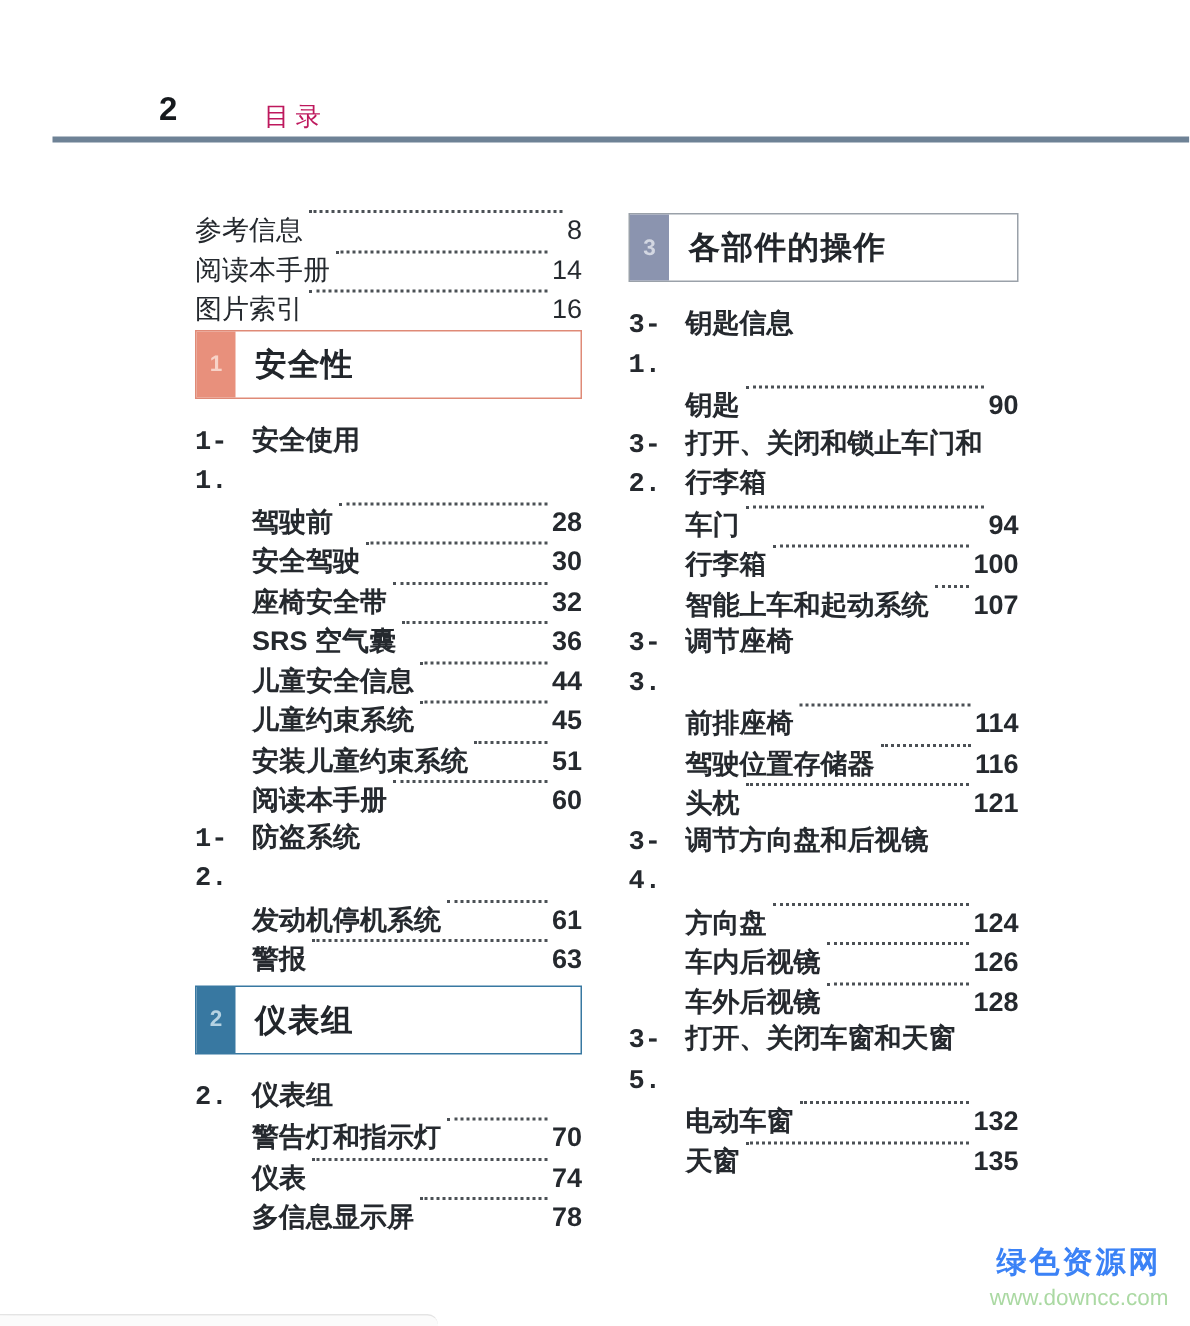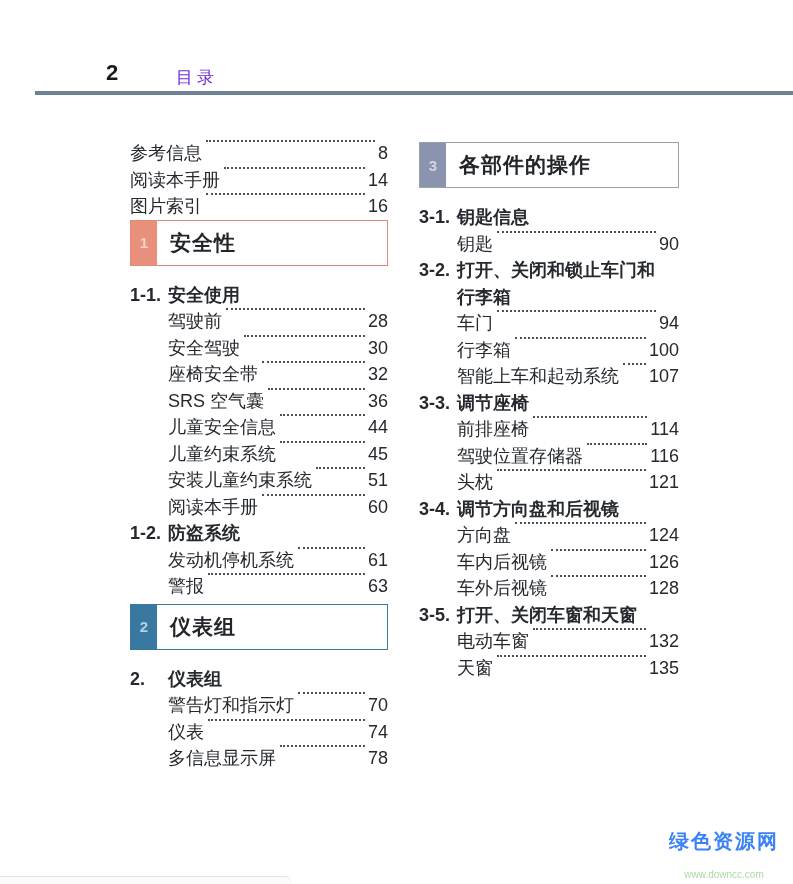--- a/index.html
+++ b/index.html
@@ -1,46 +1,46 @@
 <!DOCTYPE html>
 <html><head>
 <meta charset="utf-8">
 <style>
   html,body { margin:0; padding:0; background:#ffffff; }
   .page {
     position:relative; width:793px; height:884px; background:#ffffff; overflow:hidden;
     font-family:"Liberation Sans","DejaVu Sans",sans-serif; color:#25292e;
   }
   .header-pagenum { position:absolute; left:106px; top:60px; font-size:22px; font-weight:bold; color:#16191d; }
-  .header-title   { position:absolute; left:176px; top:66px; font-size:17px; color:#6d28d9; letter-spacing:4px; }
+  .header-title   { position:absolute; left:176px; top:66px; font-size:17px; color:#be185d; letter-spacing:4px; }
   .header-rule    { position:absolute; left:35px; right:0; top:91px; height:4px; background:#6e8296; }
 
   .col { position:absolute; top:140px; }
   .col-left  { left:130px; width:258px; }
   .col-right { left:419px; width:260px; top:142px; }
 
   .toc-entry { display:flex; align-items:flex-start; line-height:26.5px; font-size:18px; }
   .toc-entry .entry-label { white-space:nowrap; }
   .leader { flex:1; border-bottom:2px dotted #4b5055; margin:0 3px 5px 4px; min-width:10px; }
   .page-num { white-space:nowrap; }
 
   .entries-block { margin-bottom:0; }
 
   .section-banner { box-sizing:border-box; border:1px solid #999; height:46px; display:flex; align-items:stretch; margin-bottom:16px; background:#fff; }
   .banner-tab { width:26px; flex:none; display:flex; align-items:center; justify-content:center; font-weight:bold; font-size:15px; }
   .banner-title { display:flex; align-items:center; padding-left:13px; font-size:21px; font-weight:bold; color:#22262b; letter-spacing:1px; }
 
   .subsection { margin-bottom:0; }
-  .sub-heading { display:flex; font-weight:bold; font-size:18px; line-height:26.5px; }
+  .sub-heading { display:flex; font-weight:bold; font-size:18px; line-height:26.5px;font-family:Liberation Mono, monospace; }
   .sub-num { width:38px; flex:none; }
-  .sub-items { padding-left:38px; }
+  .sub-items { padding-left:38px;font-weight:bold; }
 
   .watermark { position:absolute; right:14px; top:828px; text-align:center; }
   .wm-name { font-size:20px; font-weight:bold; letter-spacing:2px; color:#3b82f6; }
-  .wm-url  { font-size:10px; color:#abd9a3; margin-top:14px; }
+  .wm-url  { font-size:15px; color:#abd9a3; margin-top:2px; }
 
   .bottom-artifact {
     position:absolute; left:0; bottom:0; width:292px; height:7px;
     background:#fbfbfb; border-top:1px solid #e4e4e4; border-top-right-radius:7px;
   }
 </style>
 </head>
 <body>
 
 <div class="page">

